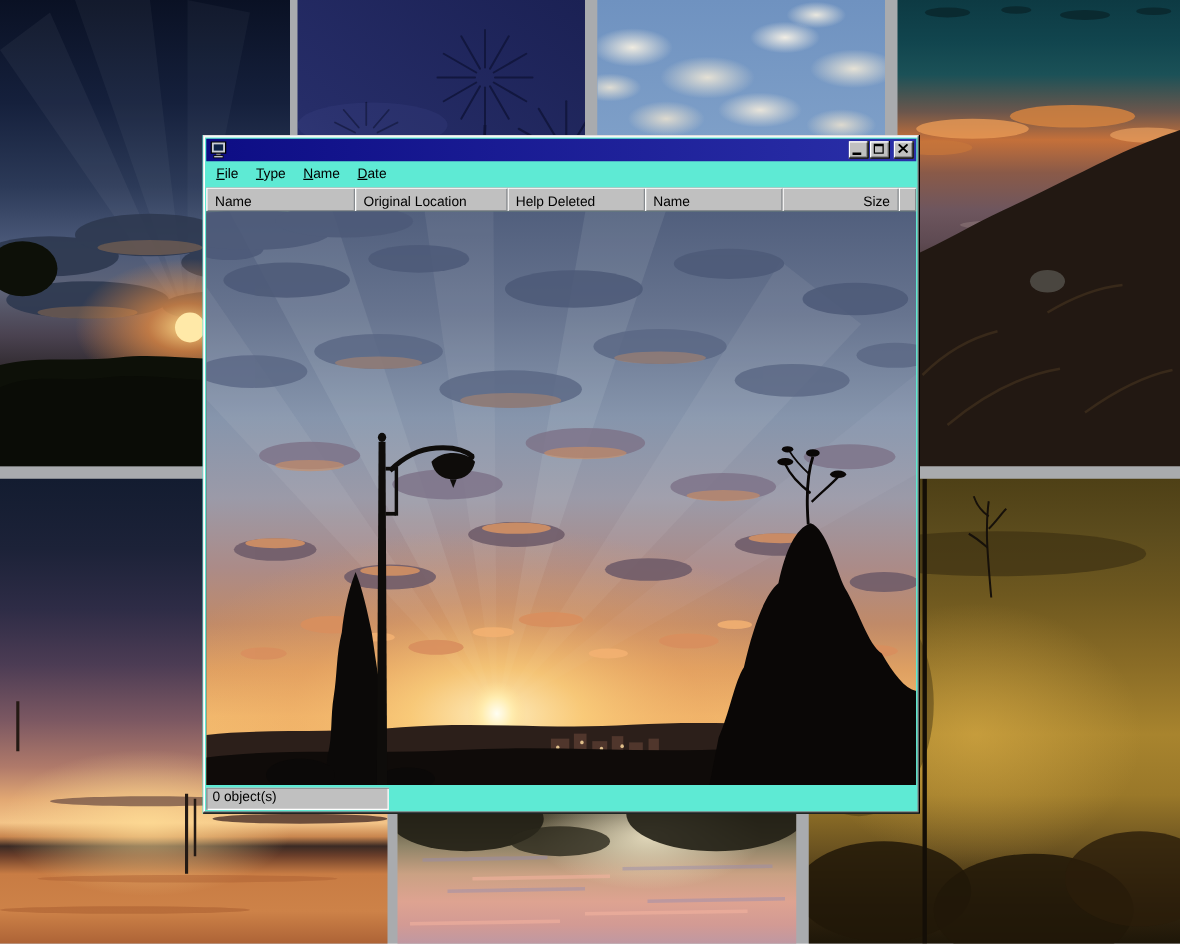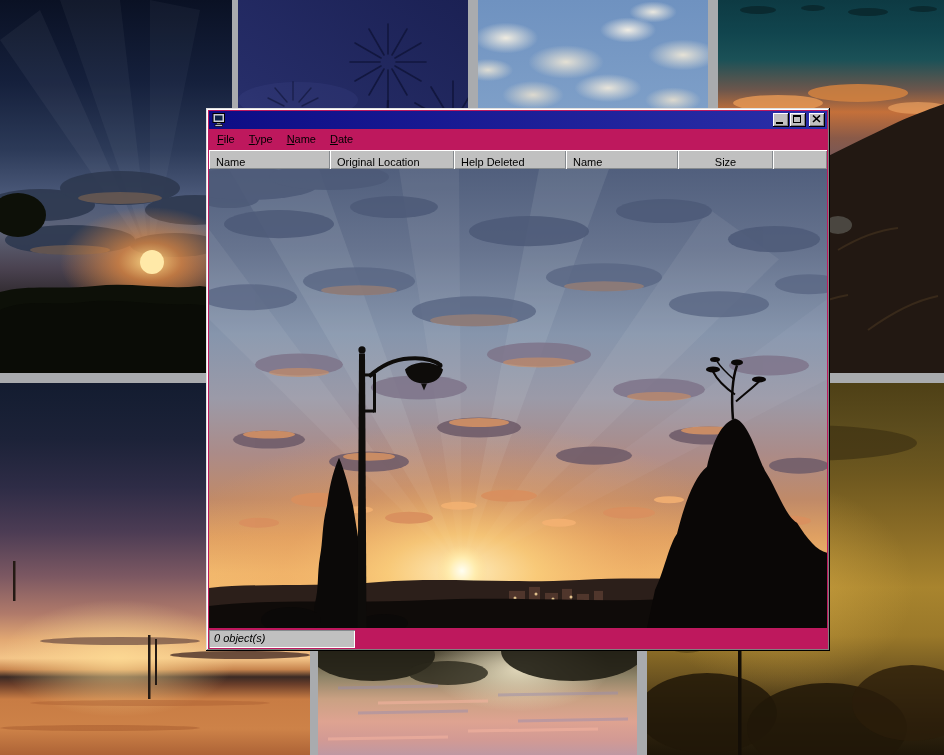--- a/index.html
+++ b/index.html
@@ -35,54 +35,54 @@
   #ph-pink{left:318px;top:383px;width:319px;height:372px;
     background:
       radial-gradient(150px 70px at 63% 77%, rgba(242,232,202,.85), rgba(242,232,202,0) 60%),
       linear-gradient(180deg,#1c1c14 0%,#26251a 55%,#33301f 66%,#57503c 73%,#8f8468 79%,#caa183 85%,#dea391 91%,#d29a94 96%,#bf98a2 100%);}
   #ph-golden{left:647px;top:383px;width:297px;height:372px;
     background:
       radial-gradient(190px 150px at 45% 55%, rgba(222,176,72,.55), rgba(222,176,72,0) 70%),
       linear-gradient(180deg,#4e4016 0%,#5c4c1d 12%,#6e581f 25%,#8a6c26 40%,#a8842e 55%,#9a7829 68%,#6a5220 80%,#32250f 92%,#1e1608 100%);}
 
   
-  #win{position:absolute;left:162px;top:108px;width:624px;height:543px;
-    background:#be185d;box-sizing:border-box;padding:3px;
+  #win{position:absolute;left:162px;top:108px;width:574px;height:543px;
+    background:#5eead4;box-sizing:border-box;padding:3px;
     box-shadow:inset -1px -1px 0 #000,inset 1px 1px 0 #dfdfdf,inset -2px -2px 0 #808080,inset 2px 2px 0 #fff;
-    display:flex;flex-direction:column;margin-left:44px;}
+    display:flex;flex-direction:column;}
   #titlebar{height:18px;flex:0 0 18px;background:linear-gradient(90deg,#0d0d85,#2a2fa8);
     display:flex;align-items:center;padding:0 2px;}
   #title-icon{width:14px;height:14px;margin:0 3px 0 1px;flex:0 0 auto;}
   #title-text{flex:1 1 auto;color:#fff;font-size:11px;font-weight:bold;}
   .tbtn{width:16px;height:14px;background:#c0c0c0;margin-left:1px;position:relative;
     box-shadow:inset -1px -1px 0 #000,inset 1px 1px 0 #fff,inset -2px -2px 0 #808080;cursor:default;}
   .tbtn.close{margin-left:3px;}
   .g-min{position:absolute;left:3px;bottom:3px;width:7px;height:2px;background:#000;}
   .g-max{position:absolute;left:3px;top:2px;width:8px;height:8px;box-sizing:border-box;
     border:1px solid #000;border-top:2px solid #000;}
   .g-close{position:absolute;left:3px;top:2px;}
 
   #menubar{height:21px;flex:0 0 21px;display:flex;align-items:center;font-size:11px;color:#000;padding-left:1px;}
   .menu-item{padding:2px 7px 3px 7px;}
   .menu-item::first-letter{text-decoration:underline;}
 
   #header{height:19px;flex:0 0 19px;display:flex;background:#c0c0c0;font-size:11px;color:#000;}
   .hcell{box-sizing:border-box;height:19px;line-height:17px;padding:4px 7px;background:#c0c0c0;
     box-shadow:inset 1px 1px 0 #fff,inset -1px -1px 0 #868a8e;overflow:hidden;white-space:nowrap;}
   .hc0{width:121px;} .hc1{width:124px;} .hc2{width:112px;} .hc3{width:112px;}
-  .hc4{width:95px;text-align:center;} .hc5{flex:1 1 auto;}
+  .hc4{width:95px;text-align:right;} .hc5{flex:1 1 auto;}
 
   #content{flex:1 1 auto;position:relative;overflow:hidden;
     box-shadow:inset 1px 1px 0 #5f5f5f, inset -1px -1px 0 #e6e6e6;}
   #content svg{display:block;width:100%;height:100%;}
 
   #statusbar{height:18px;flex:0 0 18px;display:flex;margin-top:2px;font-size:11px;color:#000;}
   .spanel{box-sizing:border-box;height:18px;line-height:16px;padding:0 5px;background:#c0c0c0;
     box-shadow:inset 1px 1px 0 #868a8e,inset -1px -1px 0 #fff;overflow:hidden;white-space:nowrap;}
-  .sp1{width:146px;margin-right:3px;font-style:italic;} .sp2{flex:1 1 auto;position:relative;}
+  .sp1{width:146px;margin-right:3px;} .sp2{flex:1 1 auto;position:relative;}
   #grip{position:absolute;right:1px;bottom:1px;}
 </style>
 </head>
 <body>
 
 <div id="desktop">
 
   <div class="photo" id="ph-sunrays">
     <svg width="232" height="373" viewBox="0 0 232 373">
       <g opacity=".5" fill="#dfe6ee">

